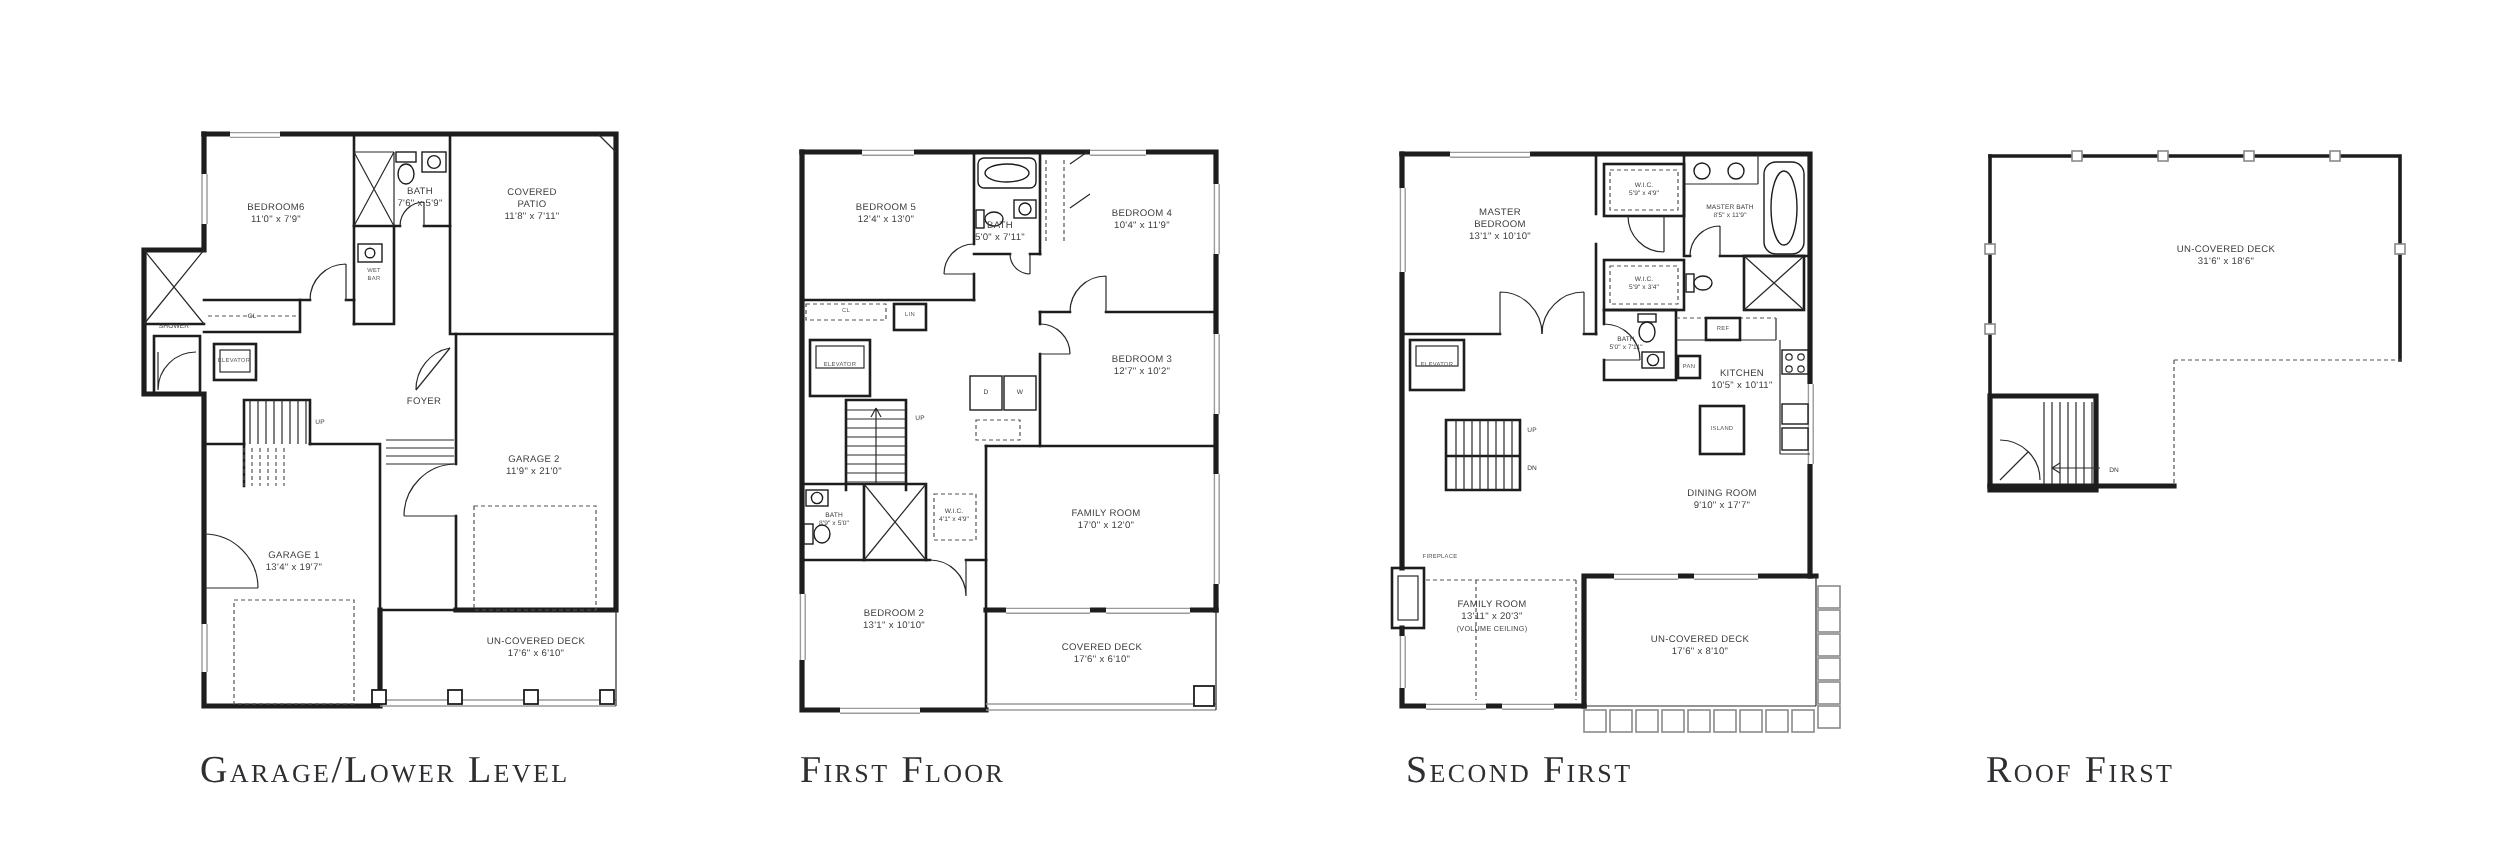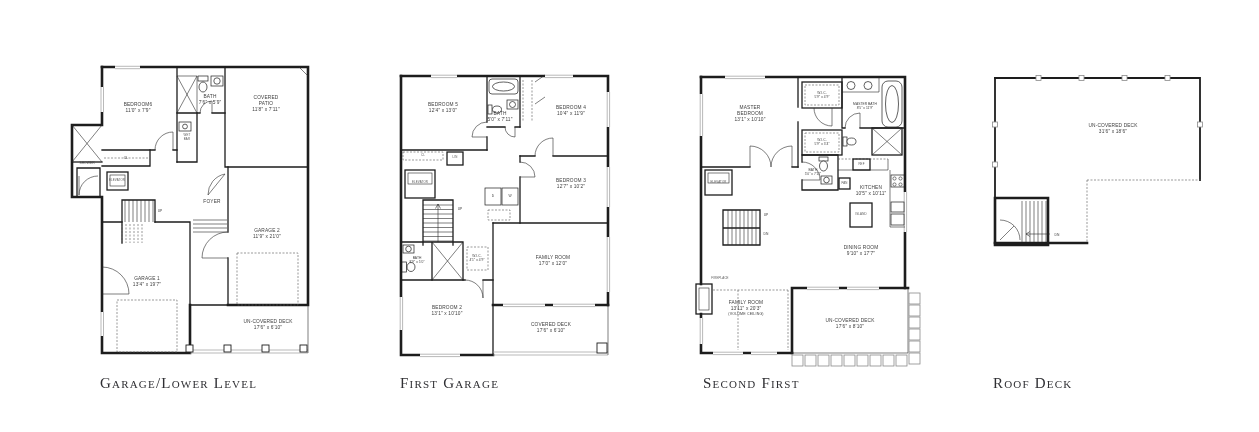--- a/index.html
+++ b/index.html
@@ -5,21 +5,21 @@
   html,body{margin:0;padding:0;background:#fff}
   #sheet{position:relative;width:1259px;height:432px;background:#ffffff;font-family:"Liberation Sans",sans-serif;overflow:hidden}
   .plan{position:absolute}
   .plan svg{position:absolute;left:0;top:0;overflow:visible}
   .rl{position:absolute;transform:translate(-50%,-50%);text-align:center;color:#3d3d3d;font-size:4.8px;line-height:1.3;letter-spacing:.15px;white-space:nowrap;z-index:2}
   .rl span{display:block}
   .wrap{white-space:normal}
   .sm{font-size:3.3px;letter-spacing:.05px}
   .xs{font-size:2.9px;color:#555}
   .note{font-size:3.6px}
-  .title{position:absolute;font-family:"Liberation Serif",serif;font-variant:small-caps;font-size:15px;letter-spacing:1.2px;color:#2f2f33;white-space:nowrap}
+  .title{position:absolute;font-family:"Liberation Serif",serif;font-variant:small-caps;font-size:19px;letter-spacing:1.2px;color:#2f2f33;white-space:nowrap}
   svg .wx{stroke:#1d1d1d;stroke-width:2.6;fill:none;stroke-linecap:square}
   svg .w2{stroke:#1d1d1d;stroke-width:1.8;fill:none;stroke-linecap:square}
   svg .wi{stroke:#1d1d1d;stroke-width:1.3;fill:none;stroke-linecap:square}
   svg .wt{stroke:#2a2a2a;stroke-width:.6;fill:none}
   svg .gy{stroke:#9b9b9b;stroke-width:.7;fill:none}
   svg .dsh{stroke:#555;stroke-width:.6;fill:none;stroke-dasharray:2 1.5}
   svg .fx{stroke:#1d1d1d;stroke-width:.7;fill:#fff}
   svg .wn{fill:#fff;stroke:none}
   svg .po{fill:#fff;stroke:#1d1d1d;stroke-width:.9}
   svg .rq{fill:#fff;stroke:#8a8a8a;stroke-width:.8}
@@ -477,17 +477,17 @@
     <div class="rl" style="left:123px;top:67px">
         <span>UN-COVERED DECK</span>
         <span>31'6" x 18'6"</span>
       </div>
     <div class="rl sm" style="left:67px;top:173px">
         <span>DN</span>
       </div>
   </div>
 
   <div class="title" style="left:100px;top:375px">Garage/Lower Level</div>
-  <div class="title" style="left:400px;top:375px">First Garage</div>
+  <div class="title" style="left:400px;top:375px">First Floor</div>
   <div class="title" style="left:703px;top:375px">Second First</div>
-  <div class="title" style="left:993px;top:375px">Roof Deck</div>
+  <div class="title" style="left:993px;top:375px">Roof First</div>
 
 </div>
 
 </body></html>

